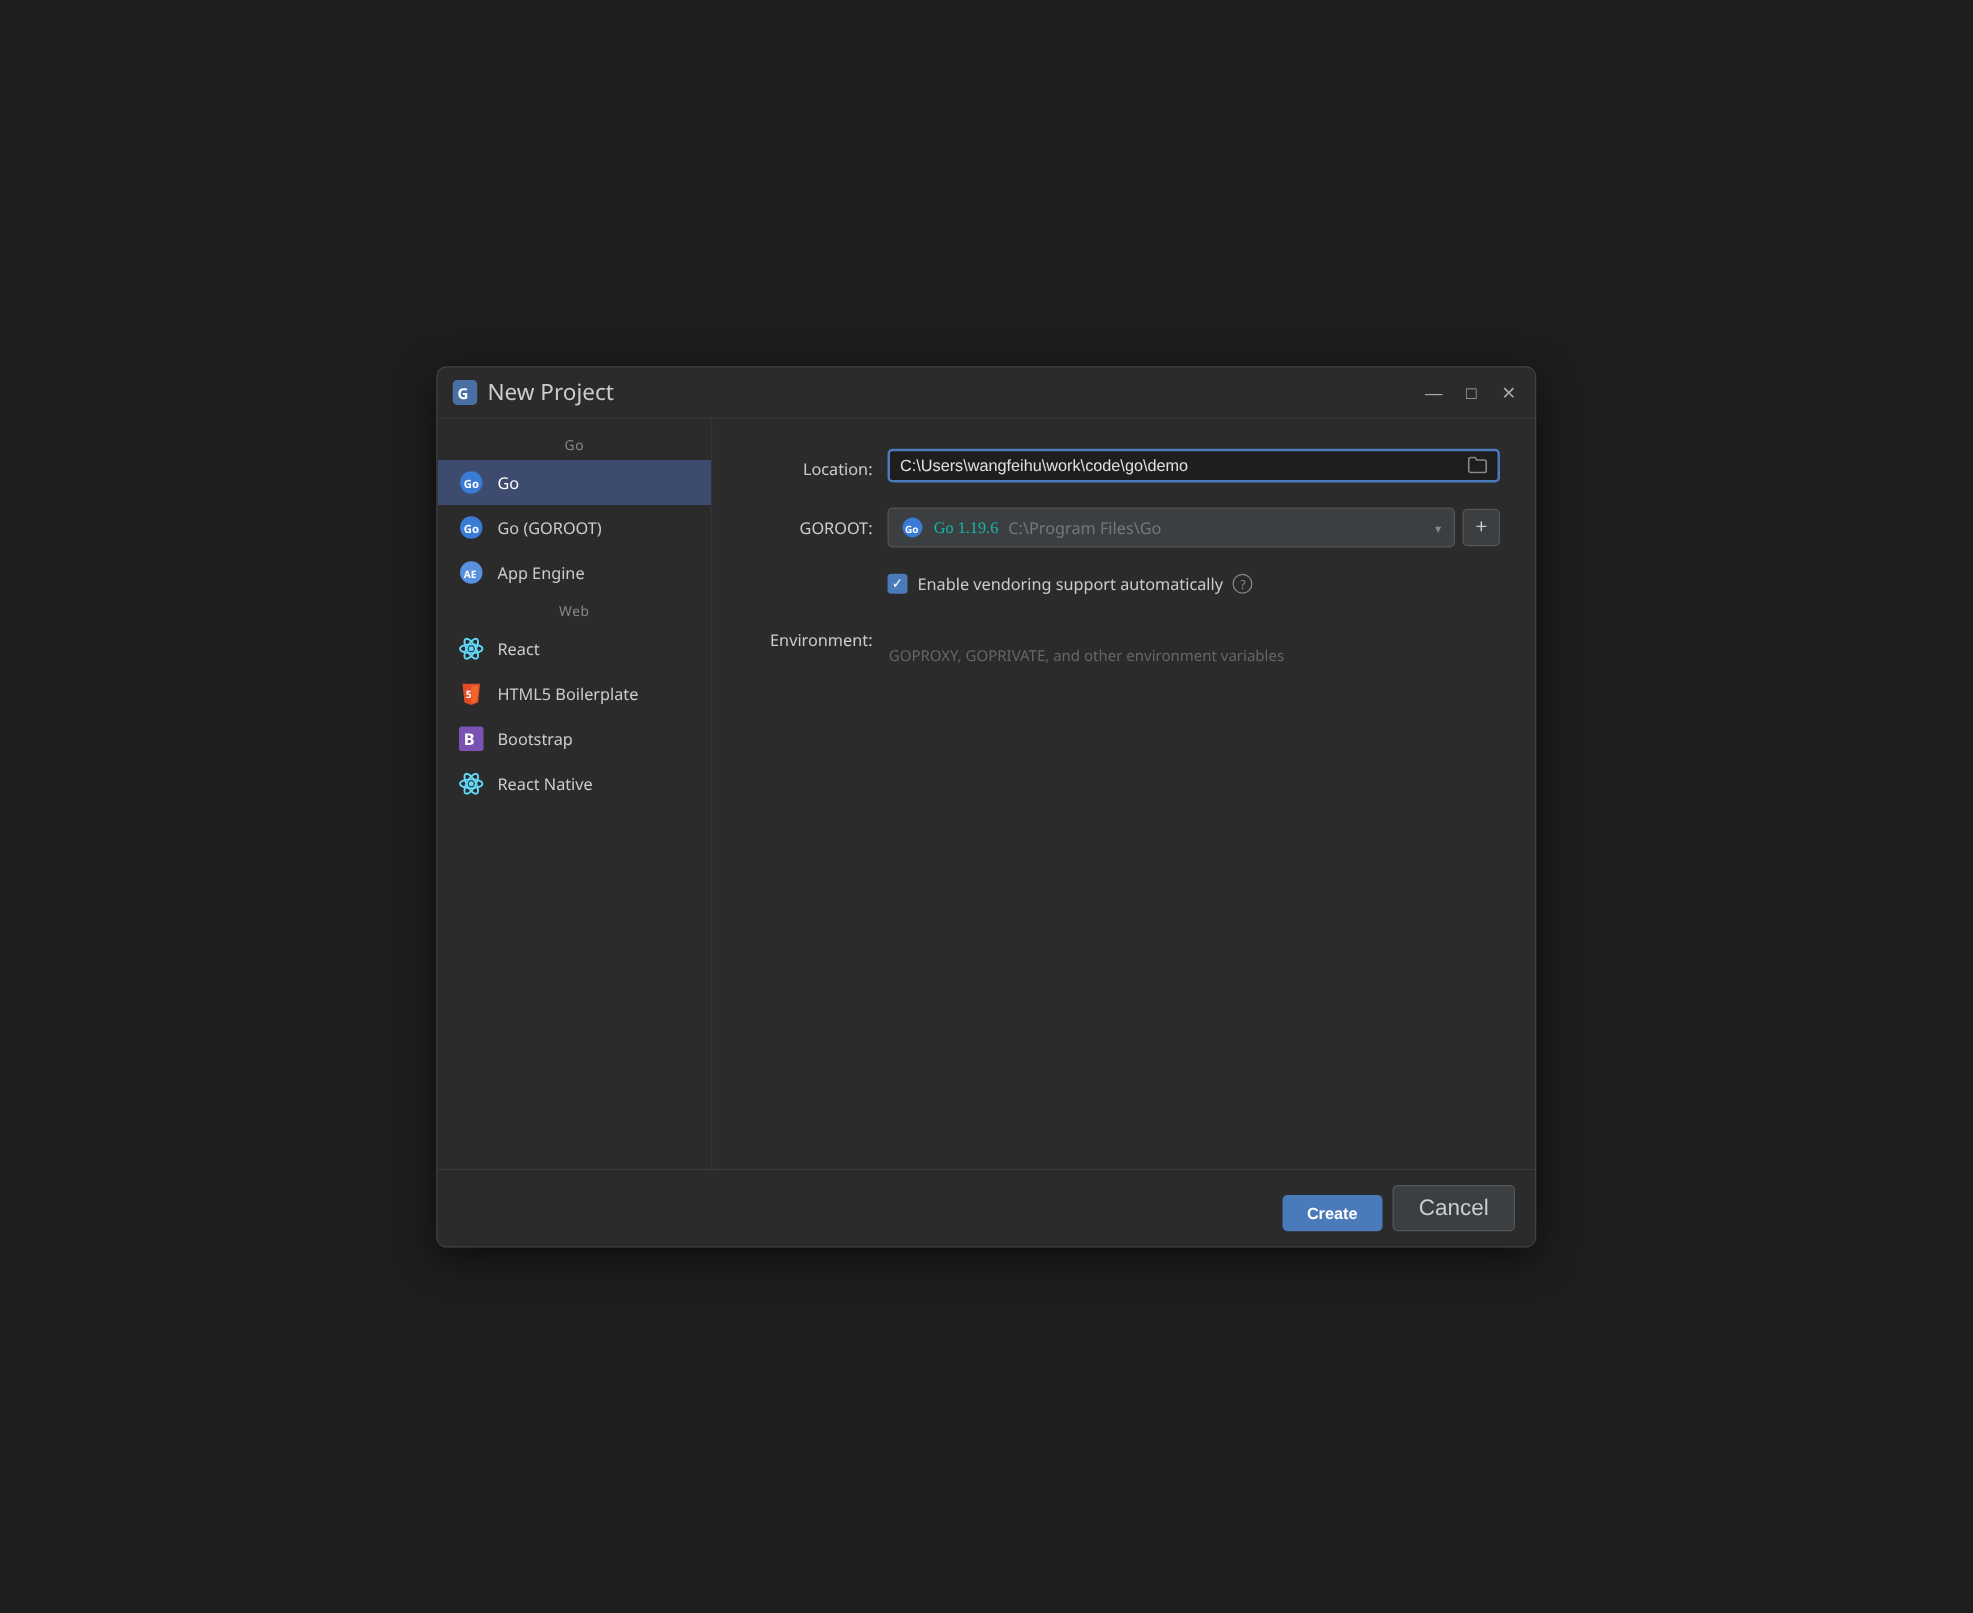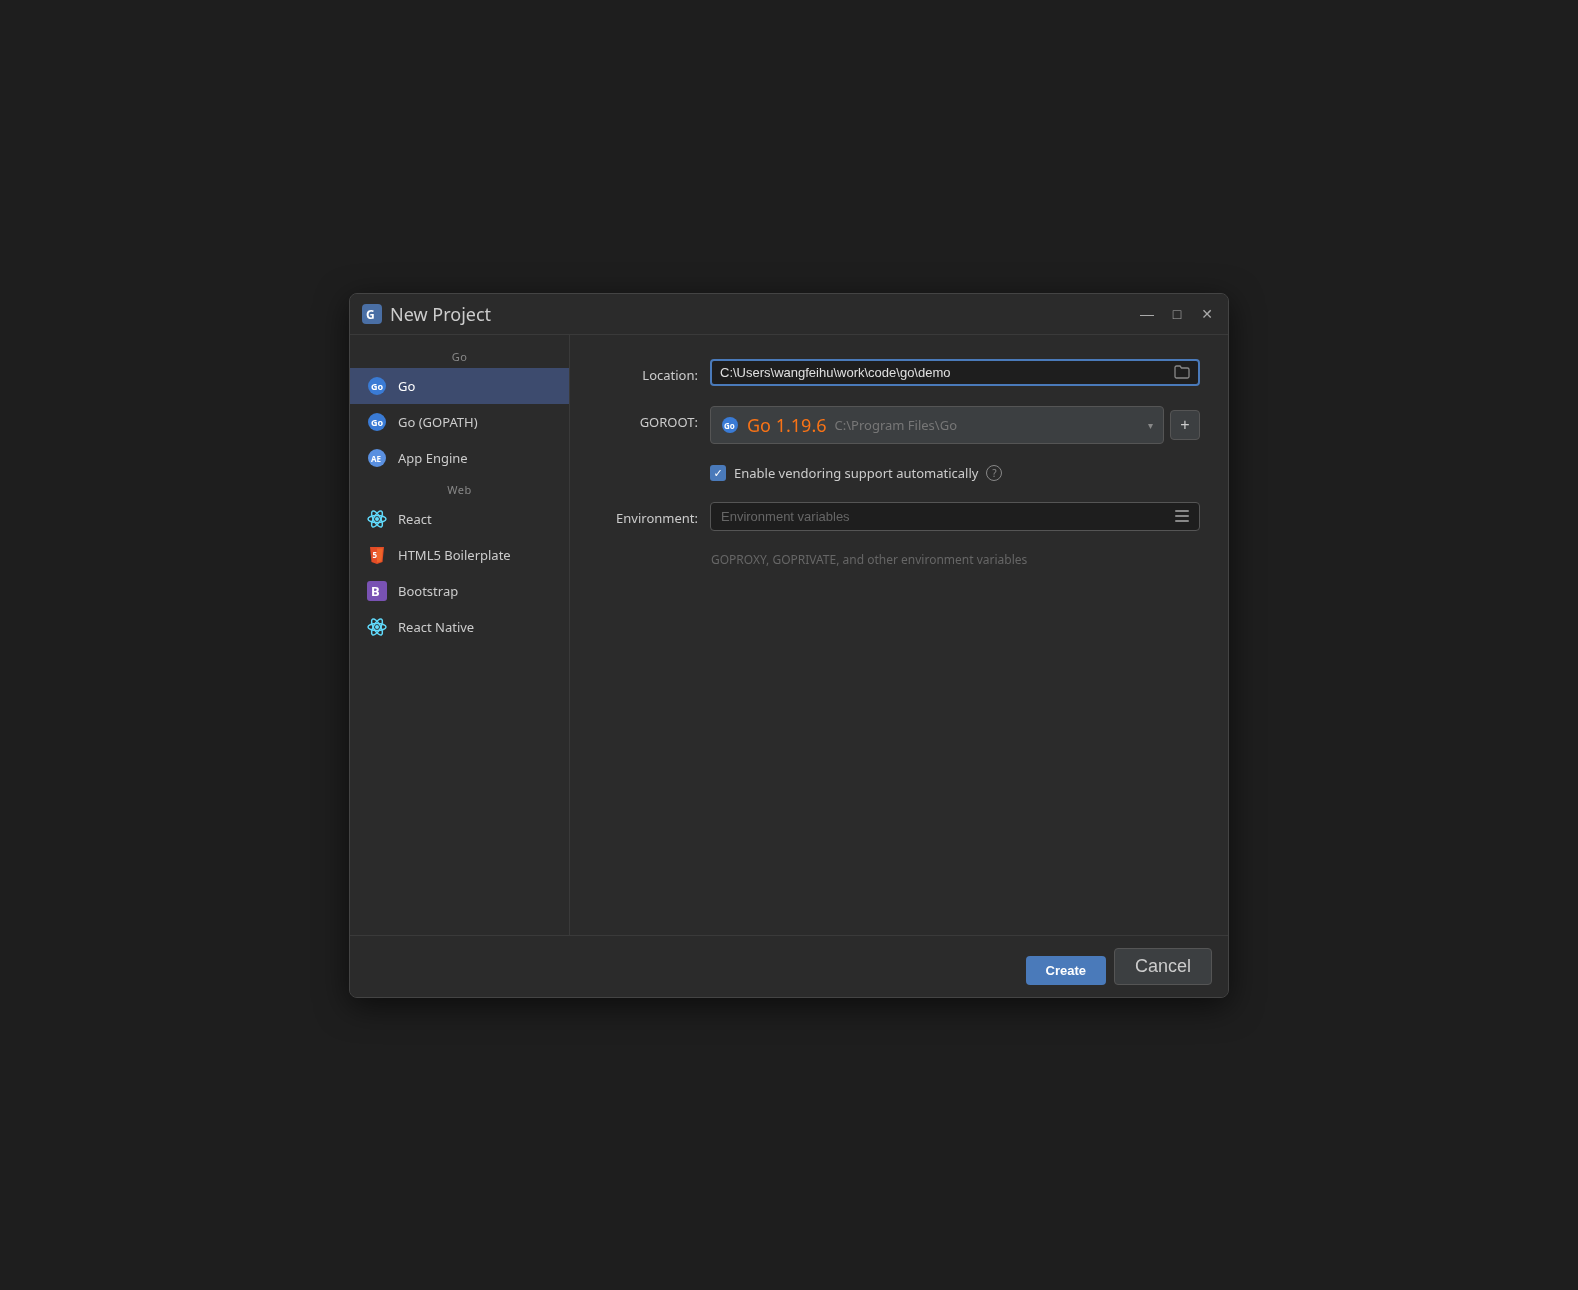--- a/index.html
+++ b/index.html
@@ -340,21 +340,21 @@
         <span>Go</span>
       </div>
 
       <div class="sidebar-item">
         <div class="sidebar-item-icon">
           <svg width="20" height="20" viewBox="0 0 20 20">
             <circle cx="10" cy="10" r="9" fill="#3a7bd5"></circle>
             <text x="4" y="14" font-size="9" fill="white" font-weight="bold">Go</text>
           </svg>
         </div>
-        <span>Go (GOPATH)</span>
+        <span>Go (GOROOT)</span>
       </div>
 
       <div class="sidebar-item">
         <div class="sidebar-item-icon">
           <svg width="20" height="20" viewBox="0 0 20 20">
             <circle cx="10" cy="10" r="9" fill="#5a90e0"></circle>
             <text x="4" y="14" font-size="8" fill="white" font-weight="bold">AE</text>
           </svg>
         </div>
         <span>App Engine</span>
@@ -426,50 +426,40 @@
 
       <div class="form-row">
         <div class="form-label">GOROOT:</div>
         <div class="select-wrapper">
           <div class="goroot-select">
             <div class="goroot-select-inner">
               <svg width="18" height="18" viewBox="0 0 18 18">
                 <circle cx="9" cy="9" r="8" fill="#3a7bd5"></circle>
                 <text x="3" y="13" font-size="8" fill="white" font-weight="bold">Go</text>
               </svg>
-              <span style="color:#f97316;font-size:18px;">Go 1.19.6</span>
+              <span style="color:#14b8a6;font-size:13px;font-family:Liberation Serif, serif;">Go 1.19.6</span>
               <span style="color:#777;font-size:13px;margin-left:0;">C:\Program Files\Go</span>
             </div>
             <span class="chevron-down">▾</span>
           </div>
           <button class="add-btn">+</button>
         </div>
       </div>
 
       <div class="checkbox-row">
         <div class="checkbox-custom">
           <span class="checkbox-checkmark">✓</span>
         </div>
         <span class="checkbox-label">Enable vendoring support automatically</span>
         <div class="help-icon">?</div>
       </div>
 
       <div class="form-row">
         <div class="form-label">Environment:</div>
         <div class="form-field">
-          <div class="env-wrapper">
-            <input type="text" placeholder="Environment variables" style="flex: 1 1 0%; background: transparent; border: none; color: rgb(136, 136, 136); font-size: 13px; outline: none;">
-            <button class="env-list-btn">
-              <svg width="14" height="12" viewBox="0 0 14 12" fill="none">
-                <rect x="0" y="0" width="14" height="2" rx="1" fill="#888"></rect>
-                <rect x="0" y="5" width="14" height="2" rx="1" fill="#888"></rect>
-                <rect x="0" y="10" width="14" height="2" rx="1" fill="#888"></rect>
-              </svg>
-            </button>
-          </div>
           <div class="env-hint">GOPROXY, GOPRIVATE, and other environment variables</div>
         </div>
       </div>
     </div>
   </div>
 
   <div class="footer">
     <button class="btn-create">Create</button>
     <button class="btn-cancel">Cancel</button>
   </div>

